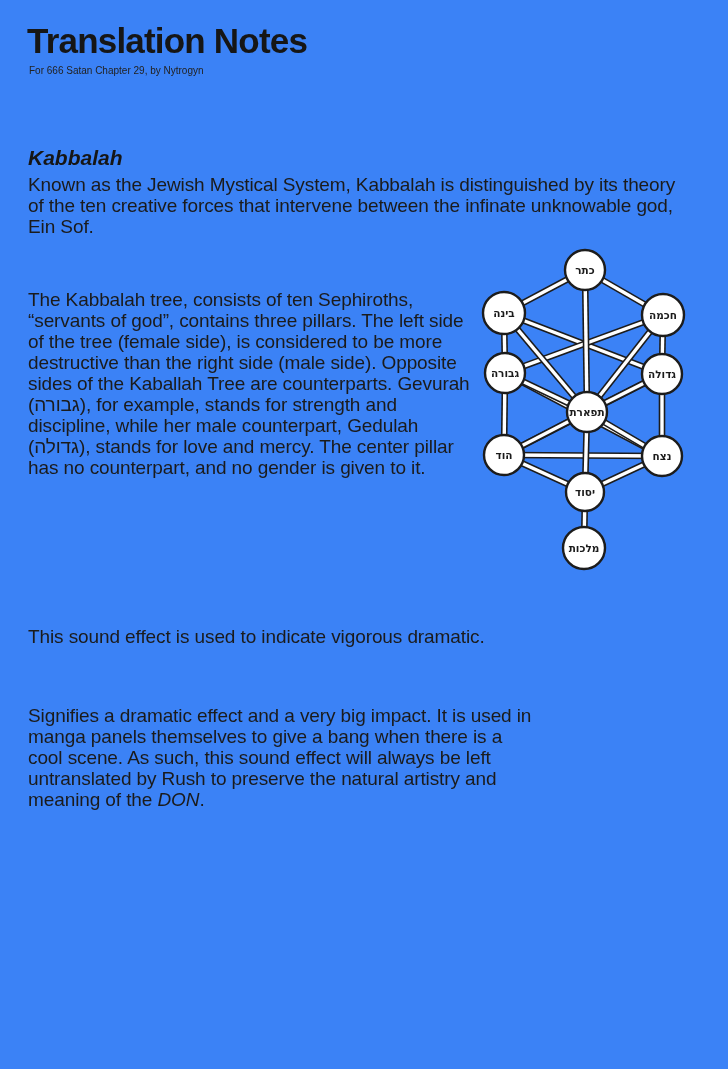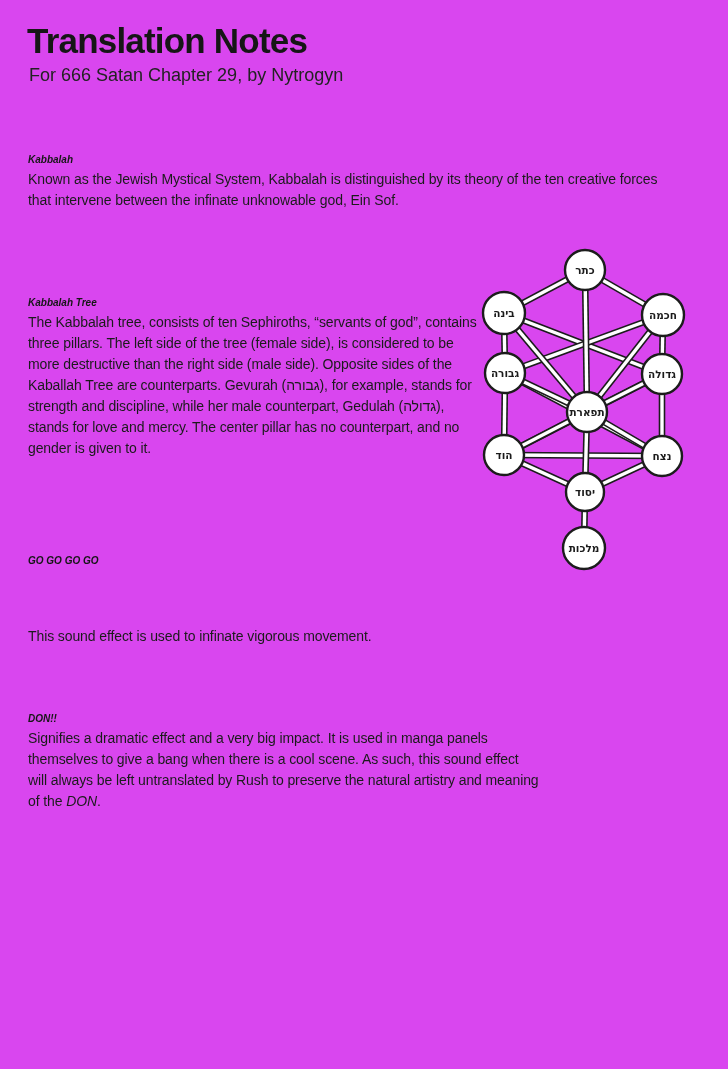--- a/index.html
+++ b/index.html
@@ -1,51 +1,51 @@
 <!DOCTYPE html>
 <html><head>
 <meta charset="utf-8">
 <style>
   html, body { margin: 0; padding: 0; background: #e8e8e8; }
   .page {
     position: relative;
     width: 728px;
     height: 1069px;
-    background: #d946ef;
+    background: #3b82f6;
     font-family: "Liberation Sans", "DejaVu Sans", sans-serif;
     color: #1b1b1b;
     overflow: hidden;
     margin: 0 auto;
   }
   .doc-title {
     position: absolute;
     left: 27px;
     top: 21px;
     font-size: 35px;
     font-weight: bold;
     letter-spacing: -0.8px;
     color: #161616;
   }
   .doc-subtitle {
     position: absolute;
     left: 29px;
     top: 65px;
-    font-size: 18px;
+    font-size: 10px;
     color: #222;
   }
   .section { position: absolute; left: 28px; }
   .section .sec-heading {
-    font-size: 10px;
+    font-size: 21px;
     font-style: italic;
     font-weight: bold;
-    margin: 8px 0 4px 0;
+    margin: 0 0 4px 0;
     color: #161616;
   }
   .section .sec-body {
-    font-size: 14px;
+    font-size: 19px;
     line-height: 21px;
     margin: 0;
     letter-spacing: -0.1px;
   }
   #sec-kabbalah { top: 146px; width: 655px; }
   #sec-tree     { top: 289px; width: 450px; }
   #sec-go       { top: 547px; width: 610px; }
   #sec-zuooo    { top: 626px; width: 610px; }
   #sec-don      { top: 705px; width: 512px; }
   .diagram {
@@ -72,21 +72,20 @@
 
   <div class="doc-title">Translation Notes</div>
   <div class="doc-subtitle">For 666 Satan Chapter 29, by Nytrogyn</div>
 
   <div class="section" id="sec-kabbalah">
     <h2 class="sec-heading">Kabbalah</h2>
     <p class="sec-body">Known as the Jewish Mystical System, Kabbalah is distinguished by its theory of the ten creative forces that intervene between the infinate unknowable god, Ein Sof.</p>
   </div>
 
   <div class="section" id="sec-tree">
-    <h2 class="sec-heading">Kabbalah Tree</h2>
     <p class="sec-body">The Kabbalah tree, consists of ten Sephiroths, “servants of god”, contains three pillars.  The left side of the tree (female side), is considered to be more destructive than the right side (male side).  Opposite sides of the Kaballah Tree are counterparts.  Gevurah (גבורה), for example, stands for strength and discipline, while her male counterpart, Gedulah (גדולה), stands for love and mercy.  The center pillar has no counterpart, and no gender is given to it.</p>
   </div>
 
   <div class="diagram">
     <svg id="tree-svg" width="234" height="330" viewBox="0 0 234 330">
         <g>
           <line x1="108" y1="25" x2="27" y2="68" stroke="#1c1c1c" stroke-width="6.6"></line>
           <line x1="108" y1="25" x2="27" y2="68" stroke="#ffffff" stroke-width="3.4"></line>
         </g>
         <g>
@@ -210,25 +209,23 @@
           <text x="108" y="250.8" text-anchor="middle">יסוד</text>
         </g>
         <g>
           <circle cx="107" cy="303" r="21" fill="#ffffff" stroke="#1c1c1c" stroke-width="2.4"></circle>
           <text x="107" y="306.8" text-anchor="middle">מלכות</text>
         </g>
       </svg>
   </div>
 
   <div class="section" id="sec-go">
-    <h2 class="sec-heading">GO GO GO GO</h2>
   </div>
 
   <div class="section" id="sec-zuooo">
-    <p class="sec-body">This sound effect is used to infinate vigorous movement.</p>
+    <p class="sec-body">This sound effect is used to indicate vigorous dramatic.</p>
   </div>
 
   <div class="section" id="sec-don">
-    <h2 class="sec-heading">DON!!</h2>
     <p class="sec-body"><span>Signifies a dramatic effect and a very big impact.  It is used in manga panels themselves to give a bang when there is a cool scene.  As such, this sound effect will always be left untranslated by Rush to preserve the natural artistry and meaning of the </span><em class="don">DON</em><span>.</span></p>
   </div>
 
 </div>
 
 </body></html>

